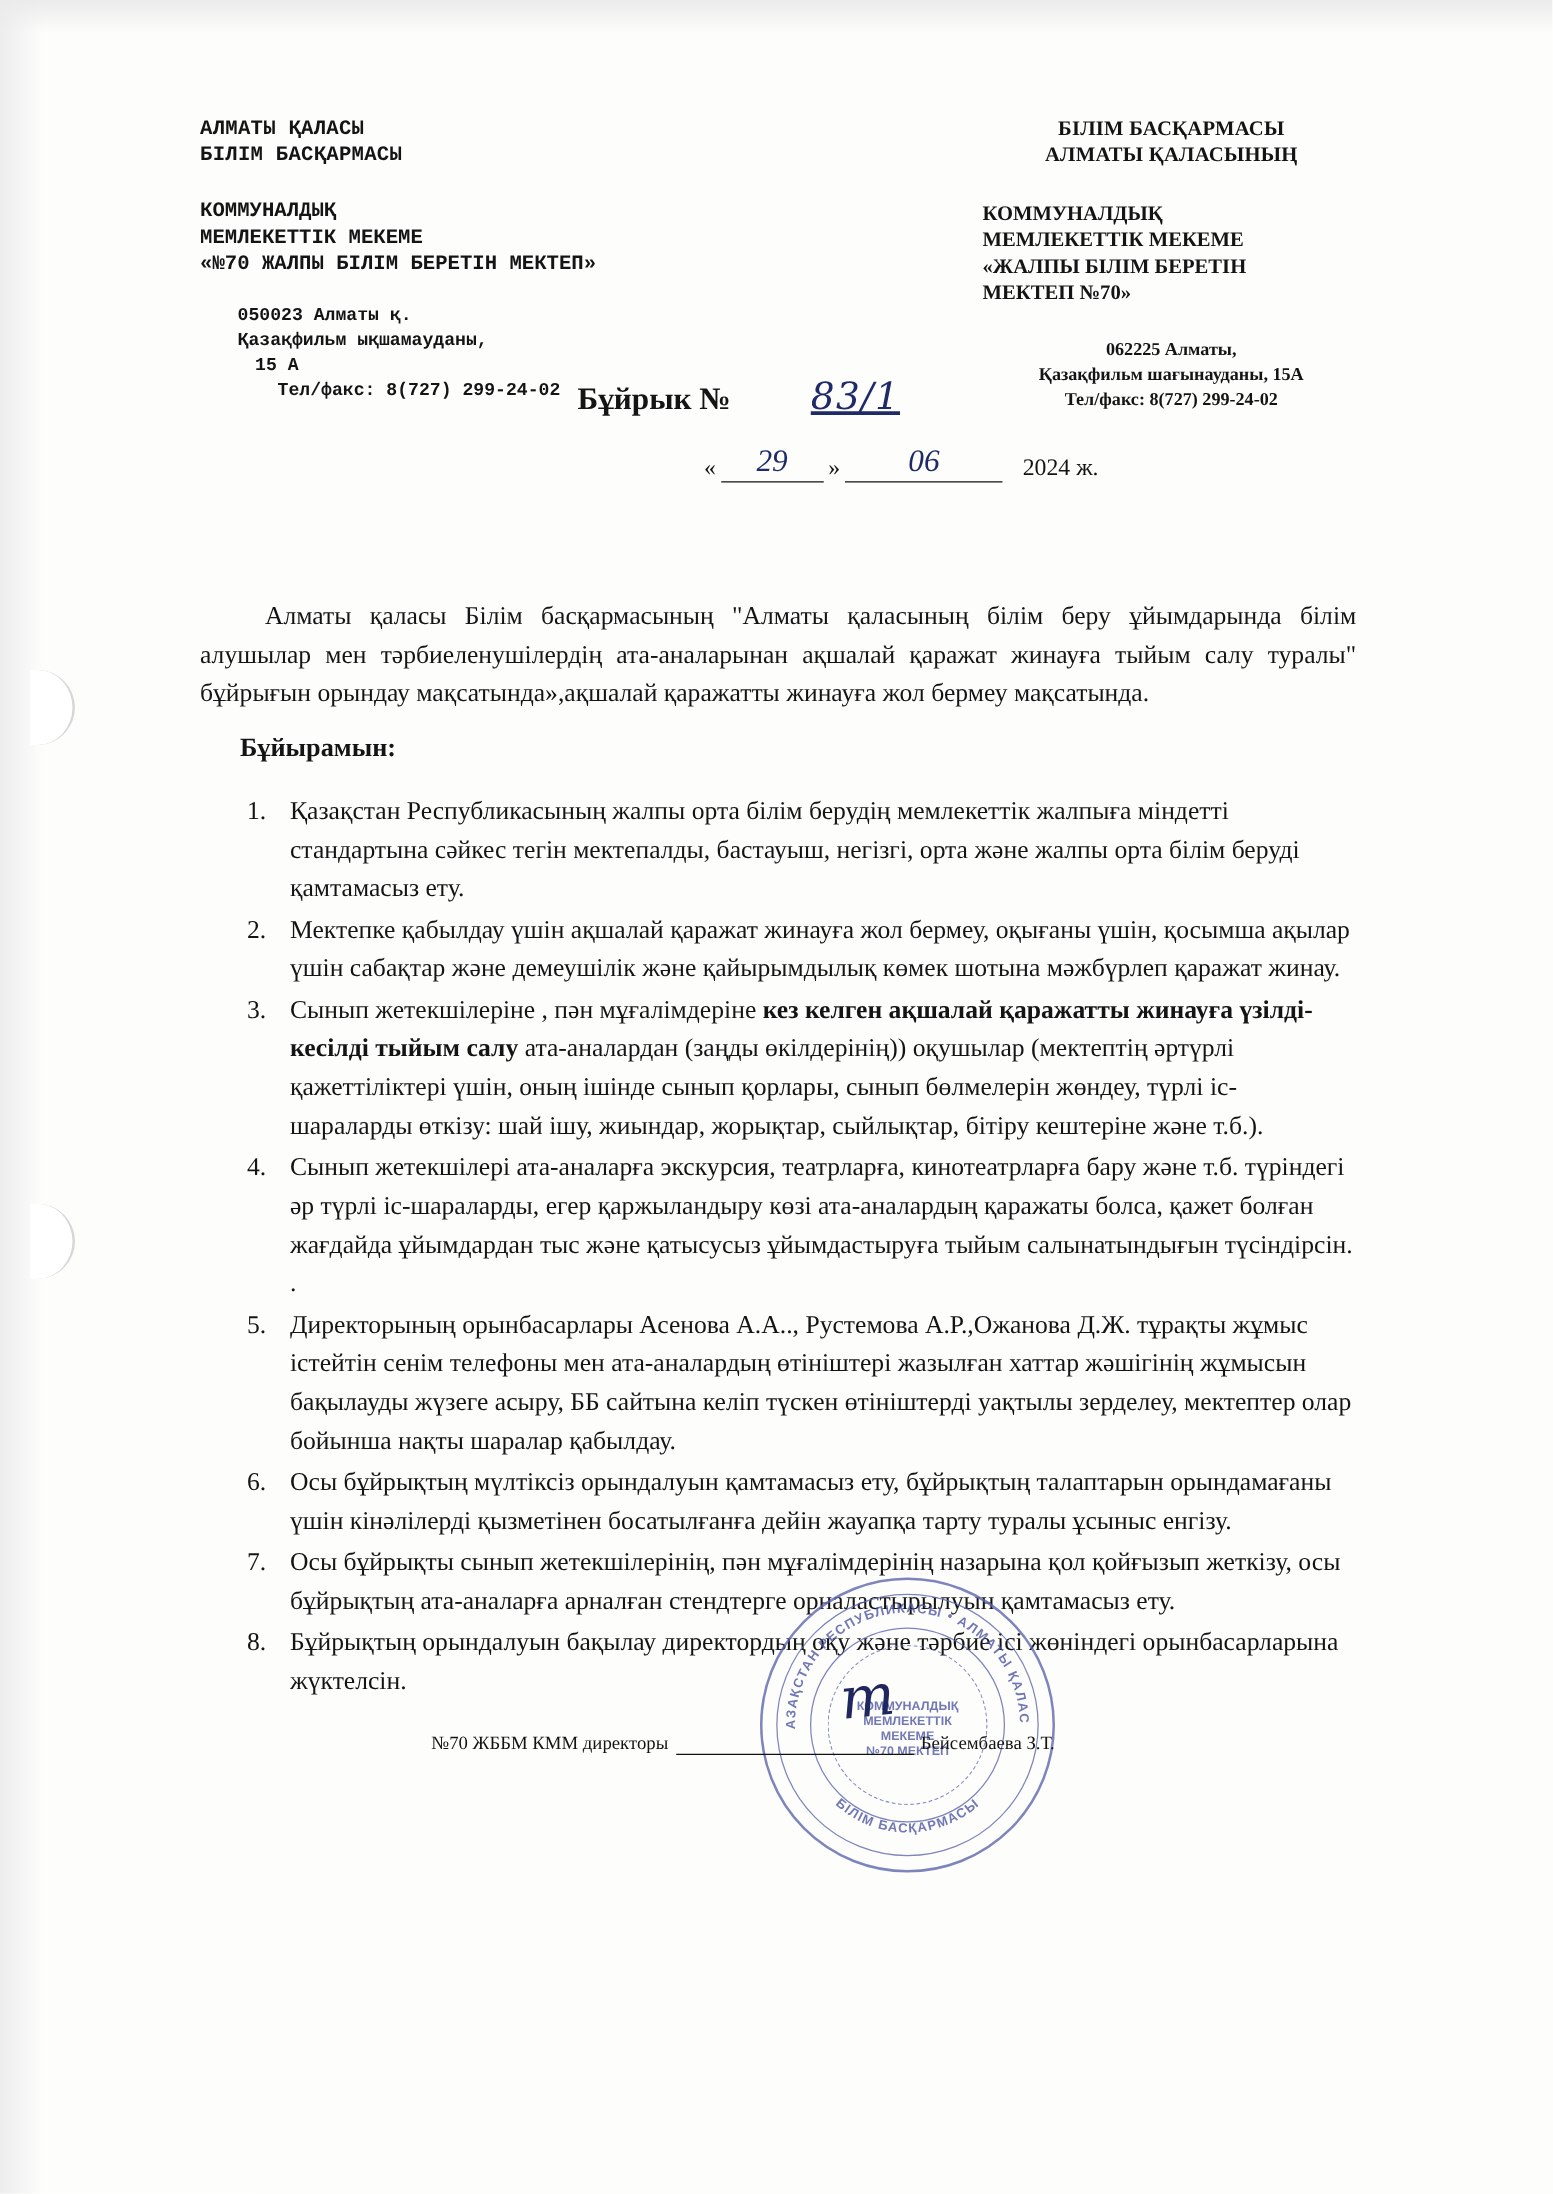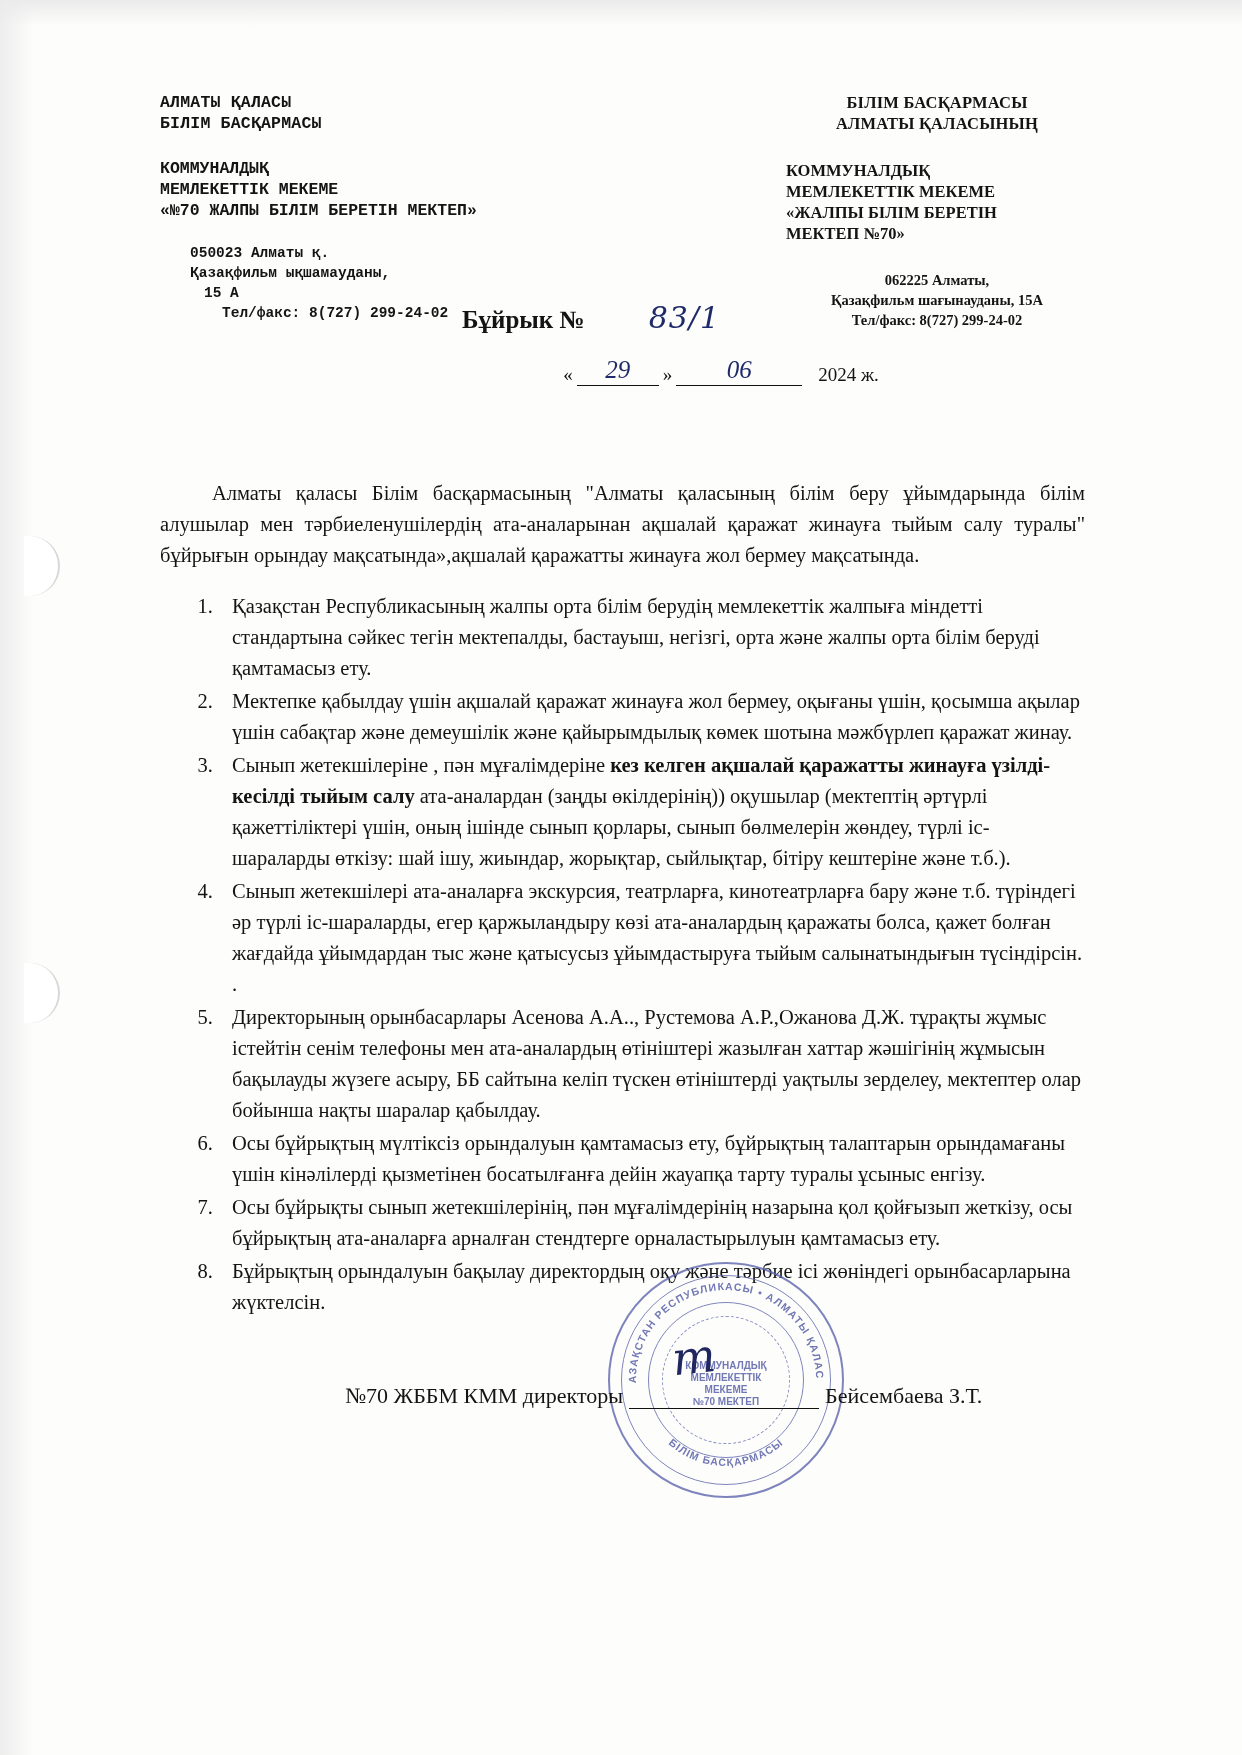--- a/index.html
+++ b/index.html
@@ -70,20 +70,21 @@
   .order-label{
     font-weight:bold;font-size:25px;
     position:relative;left:-60px;
   }
   .hand{
     font-family:"DejaVu Serif", serif;
     font-style:italic;
     color:#1f2a68;
     font-size:30px;
     letter-spacing:1px;
+    text-decoration:underline;
   }
   .hand-sm{
     font-family:Liberation Serif, serif;
     font-style:italic;
     color:#1f2a68;
     font-size:25px;
   }
   .date-line{
     position:absolute;top:356px;left:0;width:100%;
     font-size:19px;
@@ -126,21 +127,21 @@
     padding-left:14px;
     line-height:31px;
     text-align:left;
   }
   ol.items li::marker{font-size:20.5px;}
   b.em{font-weight:bold;}
 
   
   .sig-row{
     position:absolute;top:1383px;left:345px;width:640px;
-    font-size:22px;
+    font-size:15px;
     display:flex;align-items:flex-end;
   }
   .sig-rule{
     flex:0 0 190px;border-bottom:1.6px solid #111;height:20px;margin:0 6px;
   }
   
   .stamp{
     position:absolute;left:608px;top:1262px;width:232px;height:232px;
     border-radius:50%;
     border:2.5px solid #5b63ab;
@@ -237,20 +238,21 @@
       <span class="date-slot m hand-sm">06</span>
       <span class="date-year">2024 ж.</span>
     </div>
   </div>
 
 
   <div class="body">
 
     <div class="para-1">Алматы қаласы Білім басқармасының "Алматы қаласының білім беру ұйымдарында білім алушылар мен тәрбиеленушілердің ата-аналарынан ақшалай қаражат жинауға тыйым салу туралы" бұйрығын орындау мақсатында»,ақшалай қаражатты жинауға жол бермеу мақсатында.</div>
 
+    <div class="order-verb">Бұйырамын:</div>
 
     <ol class="items">
       <li><span>Қазақстан Республикасының жалпы орта білім берудің мемлекеттік жалпыға міндетті стандартына сәйкес тегін мектепалды, бастауыш, негізгі, орта және жалпы орта білім беруді қамтамасыз ету.</span></li>
       <li><span>Мектепке қабылдау үшін ақшалай қаражат жинауға жол бермеу, оқығаны үшін, қосымша ақылар үшін сабақтар және демеушілік және қайырымдылық көмек шотына мәжбүрлеп қаражат жинау.</span></li>
       <li><span>Сынып жетекшілеріне , пән мұғалімдеріне </span><b class="em">кез келген ақшалай қаражатты жинауға үзілді-кесілді тыйым салу</b><span> ата-аналардан (заңды өкілдерінің)) оқушылар (мектептің әртүрлі қажеттіліктері үшін, оның ішінде сынып қорлары, сынып бөлмелерін жөндеу, түрлі іс-шараларды өткізу: шай ішу, жиындар, жорықтар, сыйлықтар, бітіру кештеріне және т.б.).</span></li>
       <li><span>Сынып жетекшілері ата-аналарға экскурсия, театрларға, кинотеатрларға бару және т.б. түріндегі әр түрлі іс-шараларды, егер қаржыландыру көзі ата-аналардың қаражаты болса, қажет болған жағдайда ұйымдардан тыс және қатысусыз ұйымдастыруға тыйым салынатындығын түсіндірсін. .</span></li>
       <li><span> Директорының орынбасарлары  Асенова А.А.., Рустемова А.Р.,Ожанова Д.Ж. тұрақты жұмыс істейтін сенім телефоны мен ата-аналардың өтініштері жазылған хаттар жәшігінің жұмысын бақылауды жүзеге асыру, ББ сайтына келіп түскен өтініштерді уақтылы зерделеу, мектептер олар бойынша нақты шаралар қабылдау.</span></li>
       <li><span>Осы бұйрықтың мүлтіксіз орындалуын қамтамасыз ету, бұйрықтың талаптарын орындамағаны үшін кінәлілерді қызметінен босатылғанға дейін жауапқа тарту туралы ұсыныс енгізу.</span></li>
       <li><span>Осы бұйрықты сынып жетекшілерінің, пән мұғалімдерінің назарына қол қойғызып жеткізу, осы бұйрықтың ата-аналарға арналған стендтерге орналастырылуын қамтамасыз ету.</span></li>
       <li><span>Бұйрықтың орындалуын бақылау директордың оқу және тәрбие ісі жөніндегі орынбасарларына жүктелсін.</span></li>

